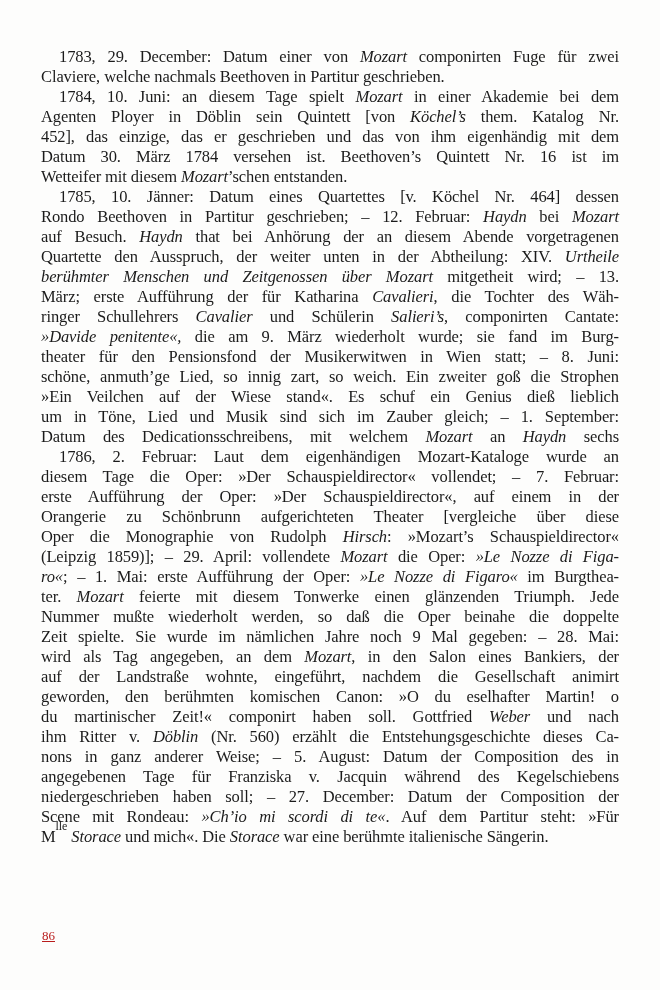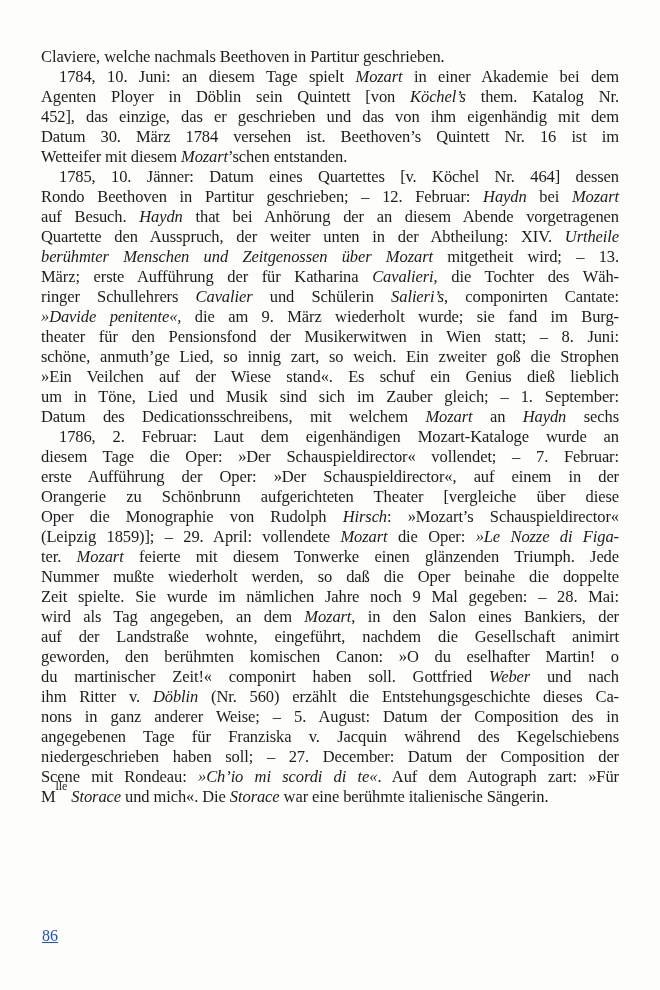--- a/index.html
+++ b/index.html
@@ -34,31 +34,32 @@
   sup.msup {
     font-size: 12px;
     font-style: normal;
     position: relative;
     top: -0.45em;
     line-height: 0;
   }
   .page-number {
     position: absolute;
     left: 42px; top: 928px;
-    font-size: 16px;
+    font-size: 13px;
     line-height: 16px;
-    color: #1d4ed8;
+    color: #b91c1c;
     text-decoration: underline;
   }
 </style>
 </head>
 <body>
 
 <div class="book-page">
   <div class="page-text">
+      <div class="line first"><span>1783, 29. December: Datum einer von </span><span class="it">Mozart</span><span> componirten Fuge für zwei</span></div>
       <div class="line last"><span>Claviere, welche nachmals Beethoven in Partitur geschrieben.</span></div>
       <div class="line first"><span>1784, 10. Juni: an diesem Tage spielt </span><span class="it">Mozart</span><span> in einer Akademie bei dem</span></div>
       <div class="line"><span>Agenten Ployer in Döblin sein Quintett [von </span><span class="it">Köchel’s</span><span> them. Katalog Nr.</span></div>
       <div class="line"><span>452], das einzige, das er geschrieben und das von ihm eigenhändig mit dem</span></div>
       <div class="line"><span>Datum 30. März 1784 versehen ist. Beethoven’s Quintett Nr. 16 ist im</span></div>
       <div class="line last"><span>Wetteifer mit diesem </span><span class="it">Mozart</span><span>’schen entstanden.</span></div>
       <div class="line first"><span>1785, 10. Jänner: Datum eines Quartettes [v. Köchel Nr. 464] dessen</span></div>
       <div class="line"><span>Rondo Beethoven in Partitur geschrieben; – 12. Februar: </span><span class="it">Haydn</span><span> bei </span><span class="it">Mozart</span></div>
       <div class="line"><span>auf Besuch. </span><span class="it">Haydn</span><span> that bei Anhörung der an diesem Abende vorgetragenen</span></div>
       <div class="line"><span>Quartette den Ausspruch, der weiter unten in der Abtheilung: XIV. </span><span class="it">Urtheile</span></div>
@@ -70,28 +71,29 @@
       <div class="line"><span>schöne, anmuth’ge Lied, so innig zart, so weich. Ein zweiter goß die Strophen</span></div>
       <div class="line"><span>»Ein Veilchen auf der Wiese stand«. Es schuf ein Genius dieß lieblich</span></div>
       <div class="line"><span>um in Töne, Lied und Musik sind sich im Zauber gleich; – 1. September:</span></div>
       <div class="line"><span>Datum des Dedicationsschreibens, mit welchem </span><span class="it">Mozart</span><span> an </span><span class="it">Haydn</span><span> sechs</span></div>
       <div class="line first"><span>1786, 2. Februar: Laut dem eigenhändigen Mozart-Kataloge wurde an</span></div>
       <div class="line"><span>diesem Tage die Oper: »Der Schauspieldirector« vollendet; – 7. Februar:</span></div>
       <div class="line"><span>erste Aufführung der Oper: »Der Schauspieldirector«, auf einem in der</span></div>
       <div class="line"><span>Orangerie zu Schönbrunn aufgerichteten Theater [vergleiche über diese</span></div>
       <div class="line"><span>Oper die Monographie von Rudolph </span><span class="it">Hirsch</span><span>: »Mozart’s Schauspieldirector«</span></div>
       <div class="line"><span>(Leipzig 1859)]; – 29. April: vollendete </span><span class="it">Mozart</span><span> die Oper: </span><span class="it">»Le Nozze di Figa-</span></div>
+      <div class="line"><span class="it">ro«</span><span>; – 1. Mai: erste Aufführung der Oper: </span><span class="it">»Le Nozze di Figaro«</span><span> im Burgthea-</span></div>
       <div class="line"><span>ter. </span><span class="it">Mozart</span><span> feierte mit diesem Tonwerke einen glänzenden Triumph. Jede</span></div>
       <div class="line"><span>Nummer mußte wiederholt werden, so daß die Oper beinahe die doppelte</span></div>
       <div class="line"><span>Zeit spielte. Sie wurde im nämlichen Jahre noch 9 Mal gegeben: – 28. Mai:</span></div>
       <div class="line"><span>wird als Tag angegeben, an dem </span><span class="it">Mozart</span><span>, in den Salon eines Bankiers, der</span></div>
       <div class="line"><span>auf der Landstraße wohnte, eingeführt, nachdem die Gesellschaft animirt</span></div>
       <div class="line"><span>geworden, den berühmten komischen Canon: »O du eselhafter Martin! o</span></div>
       <div class="line"><span>du martinischer Zeit!« componirt haben soll. Gottfried </span><span class="it">Weber</span><span> und nach</span></div>
       <div class="line"><span>ihm Ritter v. </span><span class="it">Döblin</span><span> (Nr. 560) erzählt die Entstehungsgeschichte dieses Ca-</span></div>
       <div class="line"><span>nons in ganz anderer Weise; – 5. August: Datum der Composition des in</span></div>
       <div class="line"><span>angegebenen Tage für Franziska v. Jacquin während des Kegelschiebens</span></div>
       <div class="line"><span>niedergeschrieben haben soll; – 27. December: Datum der Composition der</span></div>
-      <div class="line"><span>Scene mit Rondeau: </span><span class="it">»Ch’io mi scordi di te«</span><span>. Auf dem Autograph zart: »Für</span></div>
+      <div class="line"><span>Scene mit Rondeau: </span><span class="it">»Ch’io mi scordi di te«</span><span>. Auf dem Partitur steht: »Für</span></div>
       <div class="line last"><span>M</span><sup class="msup">lle</sup><span> </span><span class="it">Storace</span><span> und mich«. Die </span><span class="it">Storace</span><span> war eine berühmte italienische Sängerin.</span></div>
     </div>
   <div class="page-number">86</div>
 </div>
 
 </body></html>

